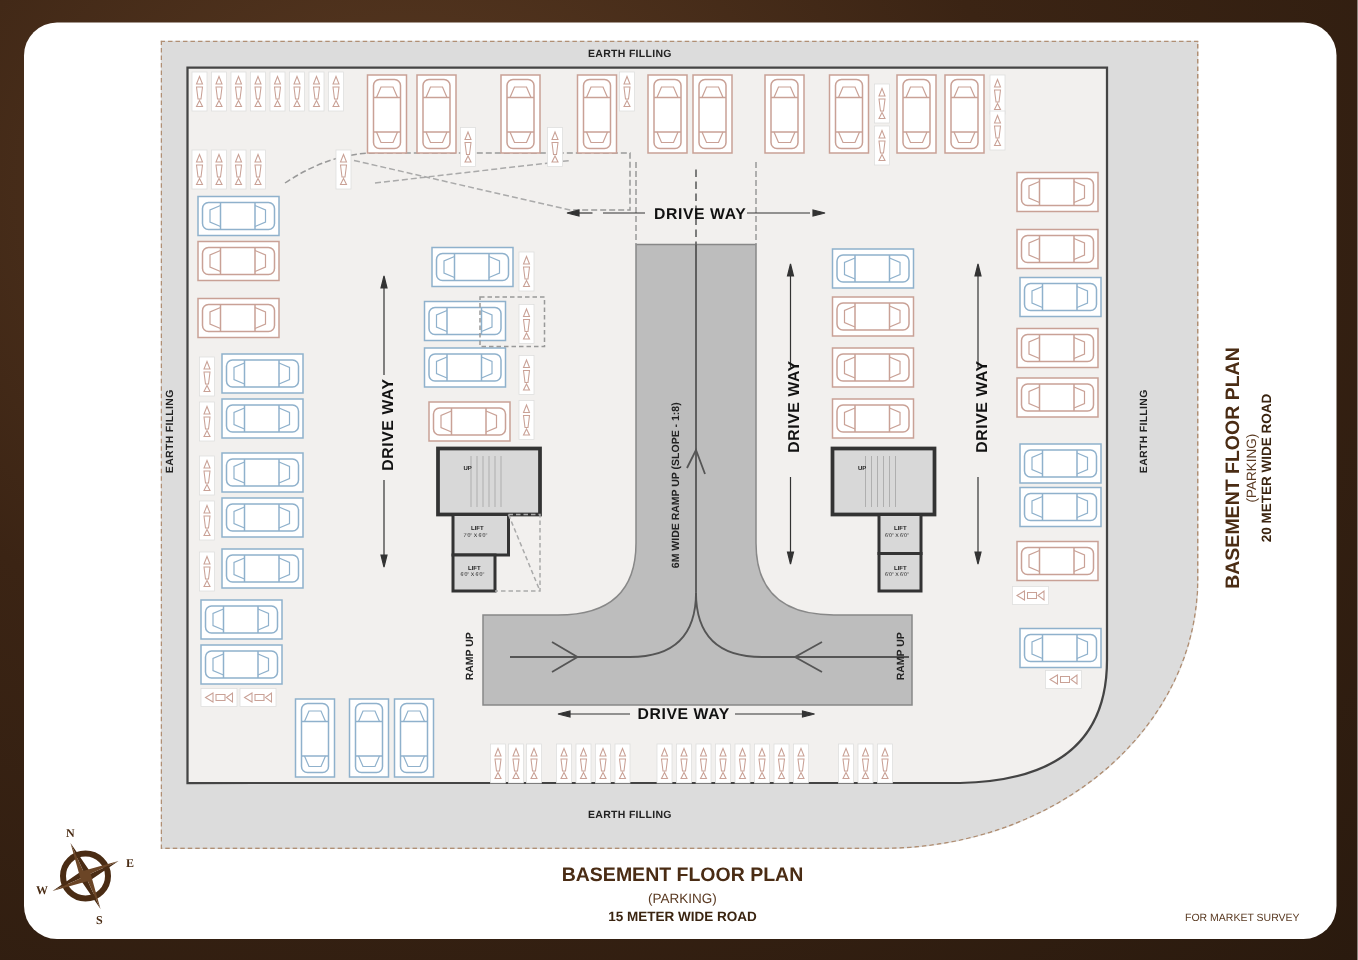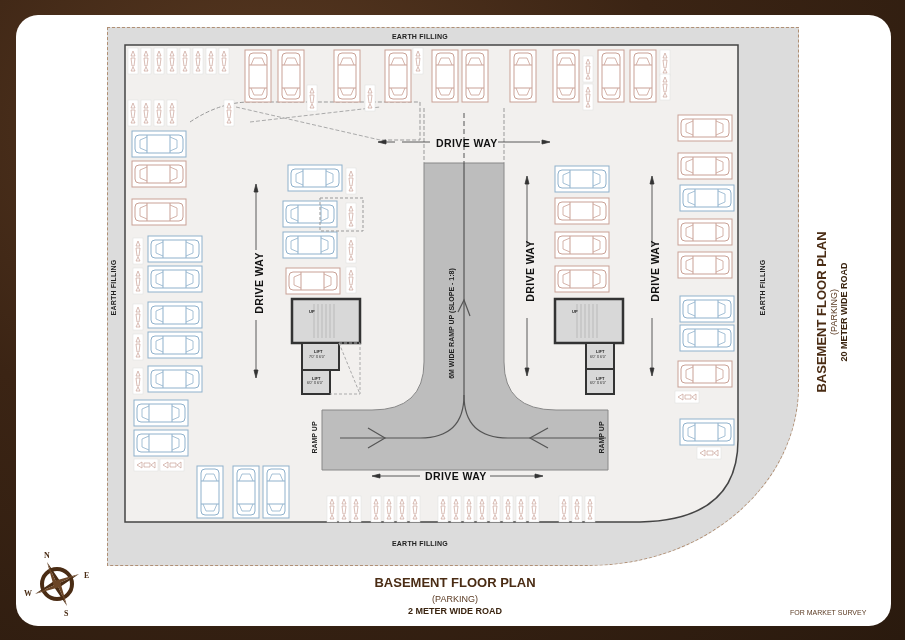--- a/index.html
+++ b/index.html
@@ -280,20 +280,20 @@
 <div class="lbl" style="left:596px;top:376px;font-size:4px;">LIFT</div>
 <div class="lbl" style="left:590px;top:381px;font-size:3.5px;font-weight:normal;">6'0" X 6'0"</div>
 
 <div class="lbl" style="left:44px;top:551px;font-size:8px;font-family:'Liberation Serif',serif;color:#4a2c14;">N</div>
 <div class="lbl" style="left:84px;top:571px;font-size:8px;font-family:'Liberation Serif',serif;color:#4a2c14;">E</div>
 <div class="lbl" style="left:64px;top:609px;font-size:8px;font-family:'Liberation Serif',serif;color:#4a2c14;">S</div>
 <div class="lbl" style="left:24px;top:589px;font-size:8px;font-family:'Liberation Serif',serif;color:#4a2c14;">W</div>
 
 <div class="title-main">BASEMENT FLOOR PLAN</div>
 <div class="title-sub">(PARKING)</div>
-<div class="title-road">2 METER WIDE ROAD</div>
+<div class="title-road">15 METER WIDE ROAD</div>
 <div class="survey">FOR MARKET SURVEY</div>
 
 <div class="side-title">
   <span class="m">BASEMENT FLOOR PLAN</span>
   <span class="s">(PARKING)</span>
   <span class="r">20 METER WIDE ROAD</span>
 </div>
 
 </body></html>

